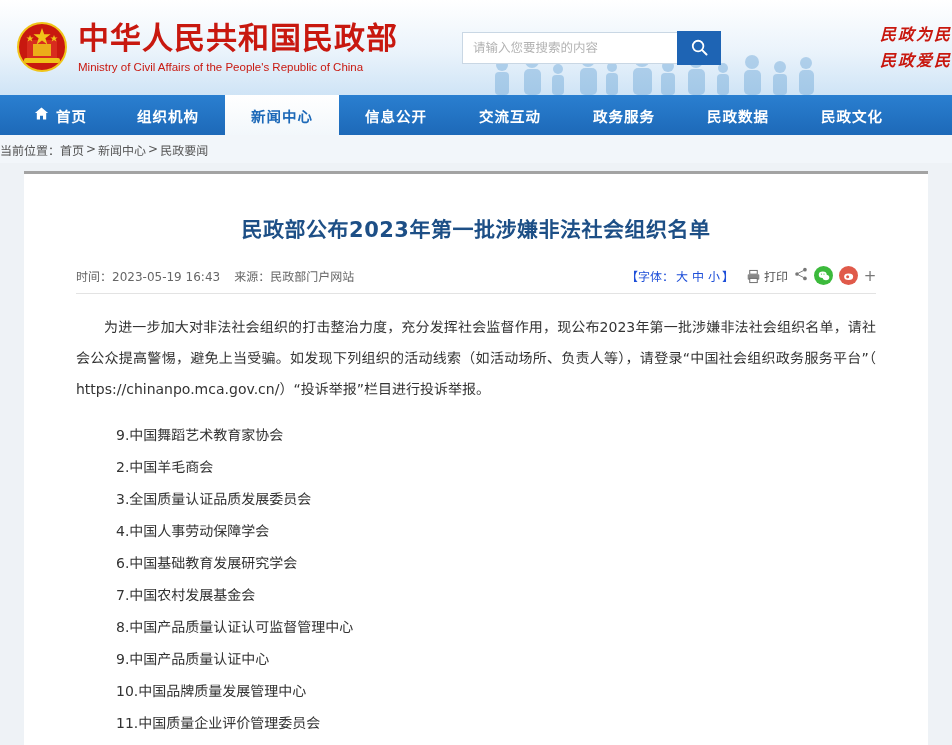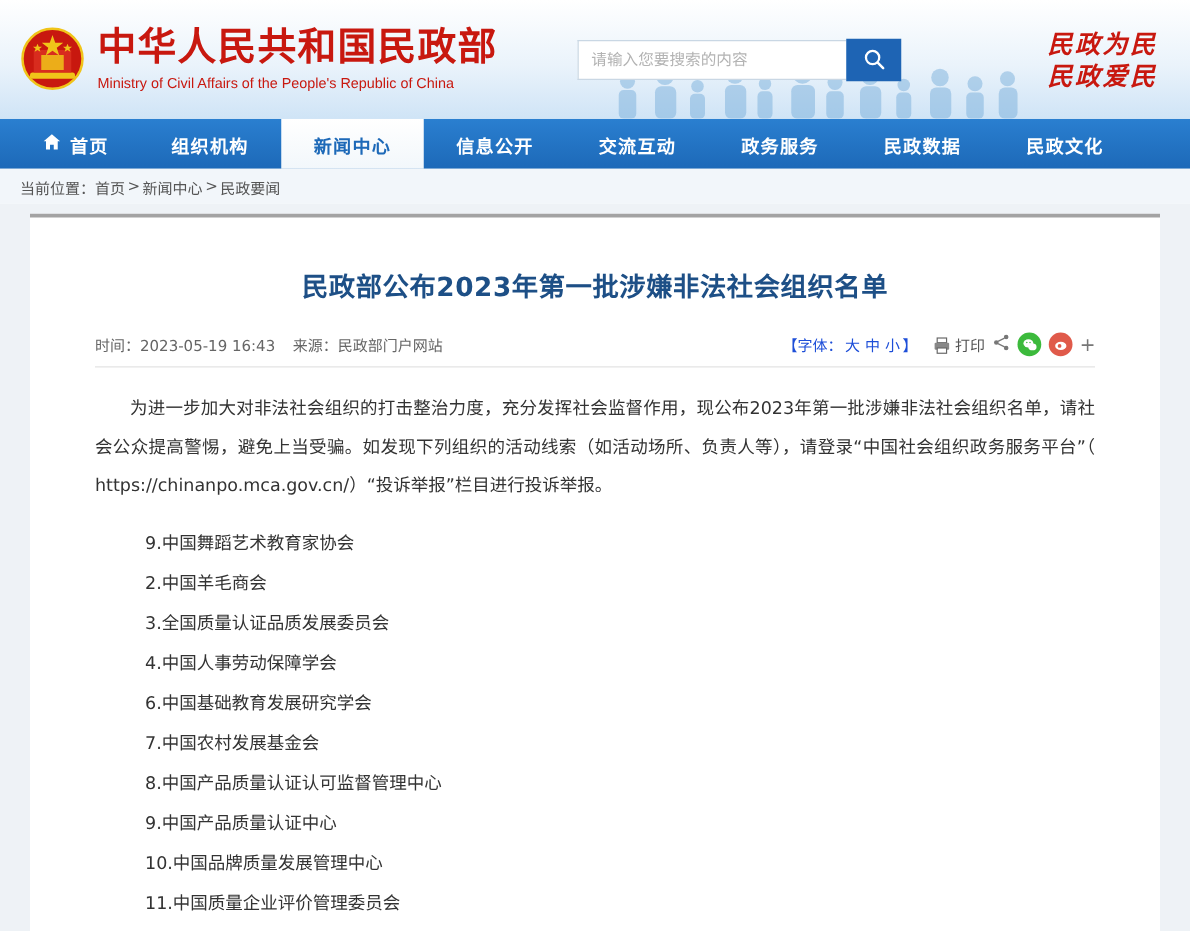--- a/index.html
+++ b/index.html
@@ -93,25 +93,24 @@
     background: #1e64b4;
     border: none;
     cursor: pointer;
     display: flex;
     align-items: center;
     justify-content: center;
     padding: 0;
   }
   .slogan {
     margin-left: auto;
-    margin-right: 26px;
     text-align: center;
     color: #c8180f;
     font-family: "DejaVu Serif", serif;
-    font-size: 20px;
+    font-size: 16px;
     font-weight: bold;
     line-height: 26px;
     letter-spacing: 2px;
     font-style: italic;
   }
 
   
   .main-nav {
     display: flex;
     height: 40px;
@@ -137,21 +136,21 @@
     color: #1d69b8;
   }
   .home-icon { display: inline-block; }
 
   
   .breadcrumb-bar {
     height: 28px;
     background: #f2f6fa;
     display: flex;
     align-items: center;
-    padding-left: 16px;
+    padding-left: 0;
     font-size: 12px;
     color: #555;
     font-family: "DejaVu Sans", sans-serif;
   }
   .breadcrumb-bar span { color: #555; }
   .breadcrumb-sep { margin: 0 2px; color: #999; }
 
   
   .page-body {
     background: #eef2f6;

